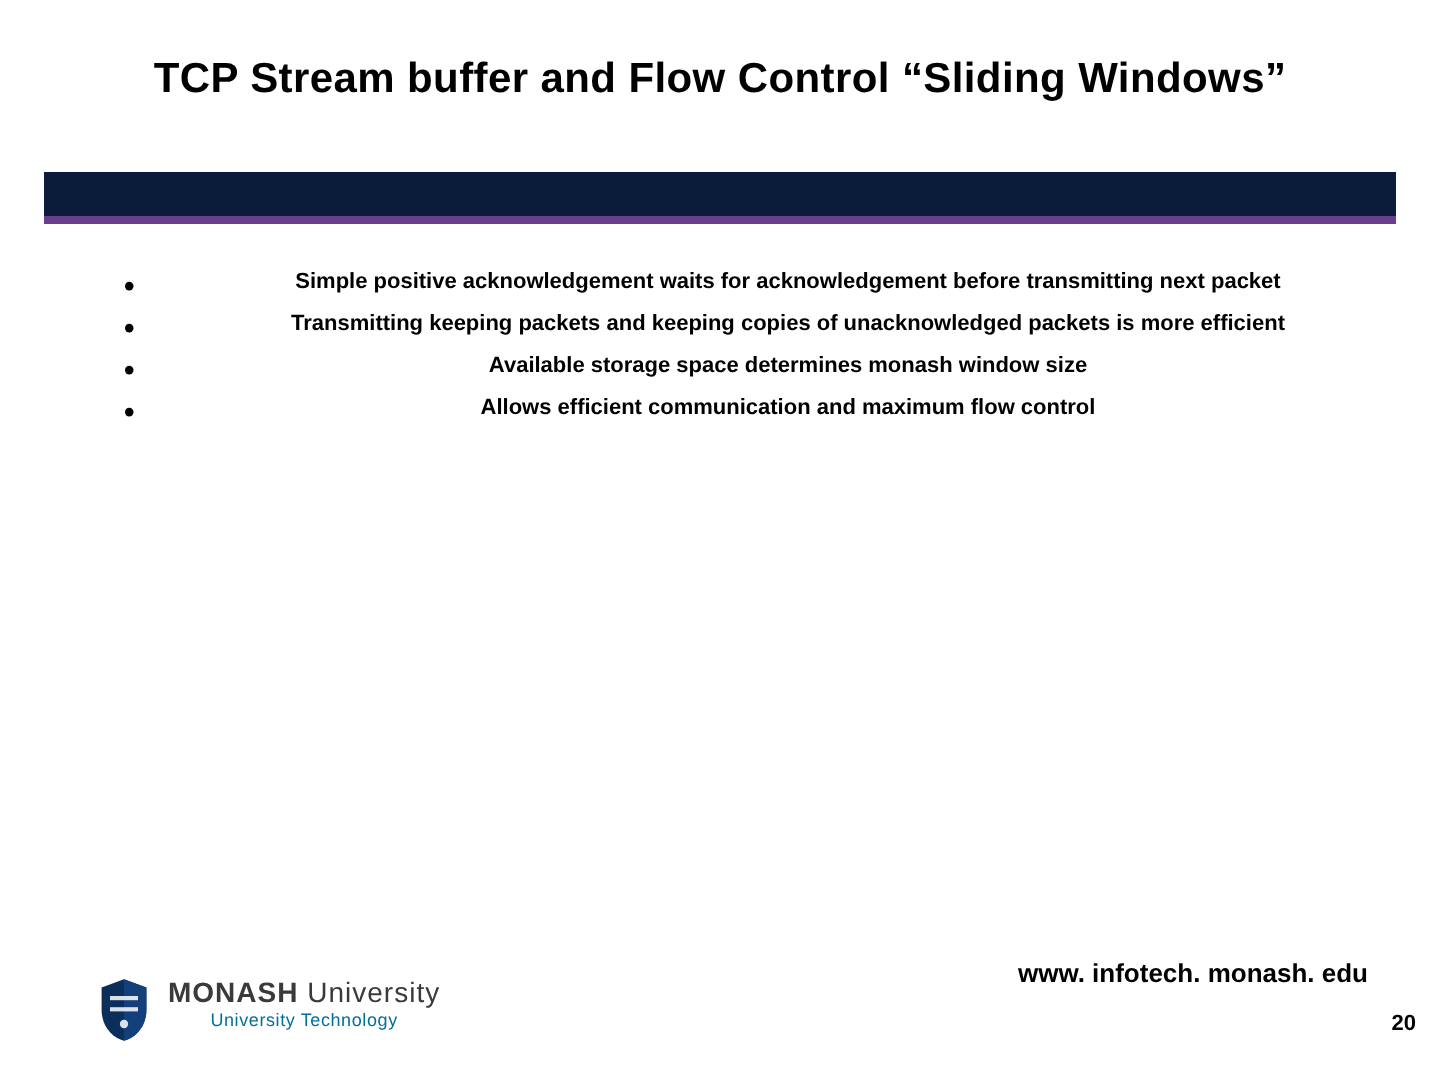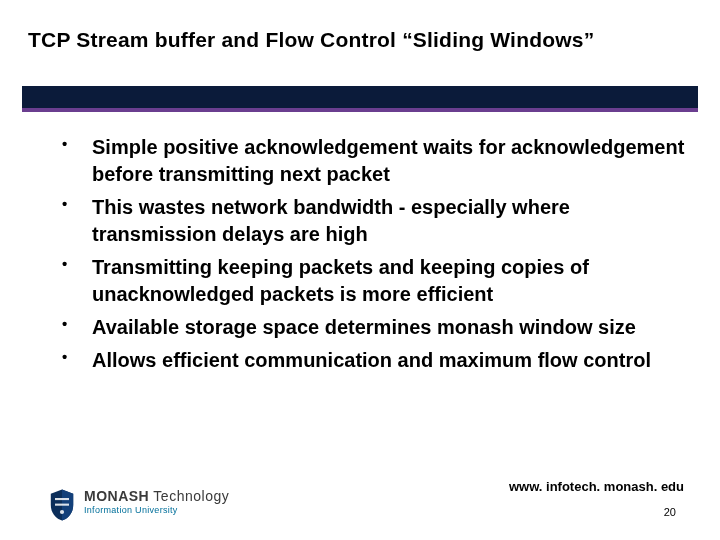--- a/index.html
+++ b/index.html
@@ -2,20 +2,21 @@
 <html><head>
 <meta charset="utf-8">
 <style>
   * { margin: 0; padding: 0; box-sizing: border-box; }
   html, body { width: 720px; height: 540px; font-family: Arial, Helvetica, sans-serif; background: #fff; }
   .slide {
     position: relative;
     width: 720px;
     height: 540px;
     background: #fff;
+    text-align: center;
   }
   .title {
     position: absolute;
     top: 28px;
     left: 28px;
     right: 28px;
     font-size: 21px;
     font-weight: bold;
     color: #000;
     letter-spacing: 0.2px;
@@ -41,21 +42,21 @@
     top: 134px;
     left: 60px;
     right: 24px;
   }
   ul.bullets {
     list-style: none;
   }
   ul.bullets li {
     position: relative;
     padding-left: 32px;
-    font-size: 20px;
+    font-size: 11px;
     line-height: 1.35;
     font-weight: bold;
     color: #000;
     margin-bottom: 6px;
   }
   ul.bullets li::before {
     content: "•";
     position: absolute;
     left: 2px;
     top: 0;
@@ -108,62 +109,62 @@
   .url {
     position: absolute;
     right: 36px;
     bottom: 46px;
     font-size: 13px;
     color: #000;
     font-weight: bold;
   }
   .pagenum {
     position: absolute;
-    right: 44px;
+    right: 12px;
     bottom: 22px;
     font-size: 11px;
     color: #000;
+    font-weight: bold;
   }
 </style>
 </head>
 <body>
 
 <div class="slide">
 
   <div class="title">TCP Stream buffer and Flow Control “Sliding Windows”</div>
 
   <div class="bar-navy"></div>
   <div class="bar-purple"></div>
 
   <div class="content">
     <ul class="bullets">
       <li>Simple positive acknowledgement waits for acknowledgement before transmitting next packet</li>
-      <li>This wastes network bandwidth - especially where transmission delays are high</li>
       <li>Transmitting keeping packets and keeping copies of unacknowledged packets is more efficient</li>
       <li>Available storage space determines monash window size</li>
       <li>Allows efficient communication and maximum flow control</li>
     </ul>
   </div>
 
   <div class="content-bg-corner"></div>
 
   <div class="footer">
     <div class="logo">
       <svg class="shield" viewBox="0 0 40 48">
         <path d="M20 2 L36 8 L36 24 C36 36 28 44 20 46 C12 44 4 36 4 24 L4 8 Z" fill="#0b2e5a"></path>
         <path d="M20 2 L36 8 L36 24 C36 36 28 44 20 46 L20 2 Z" fill="#13407a"></path>
         <rect x="10" y="14" width="20" height="3" fill="#ffffff" opacity="0.85"></rect>
         <rect x="10" y="22" width="20" height="3" fill="#ffffff" opacity="0.85"></rect>
         <circle cx="20" cy="34" r="3" fill="#ffffff" opacity="0.85"></circle>
       </svg>
       <div class="logo-text">
         <div class="logo-main">
-          <span class="bold">MONASH</span><span class="light"> Technology</span>
+          <span class="bold">MONASH</span><span class="light"> University</span>
         </div>
-        <div class="logo-sub">Information University</div>
+        <div class="logo-sub">University Technology</div>
       </div>
     </div>
   </div>
 
   <div class="url">www. infotech. monash. edu</div>
   <div class="pagenum">20</div>
 
 </div>
 
 </body></html>

